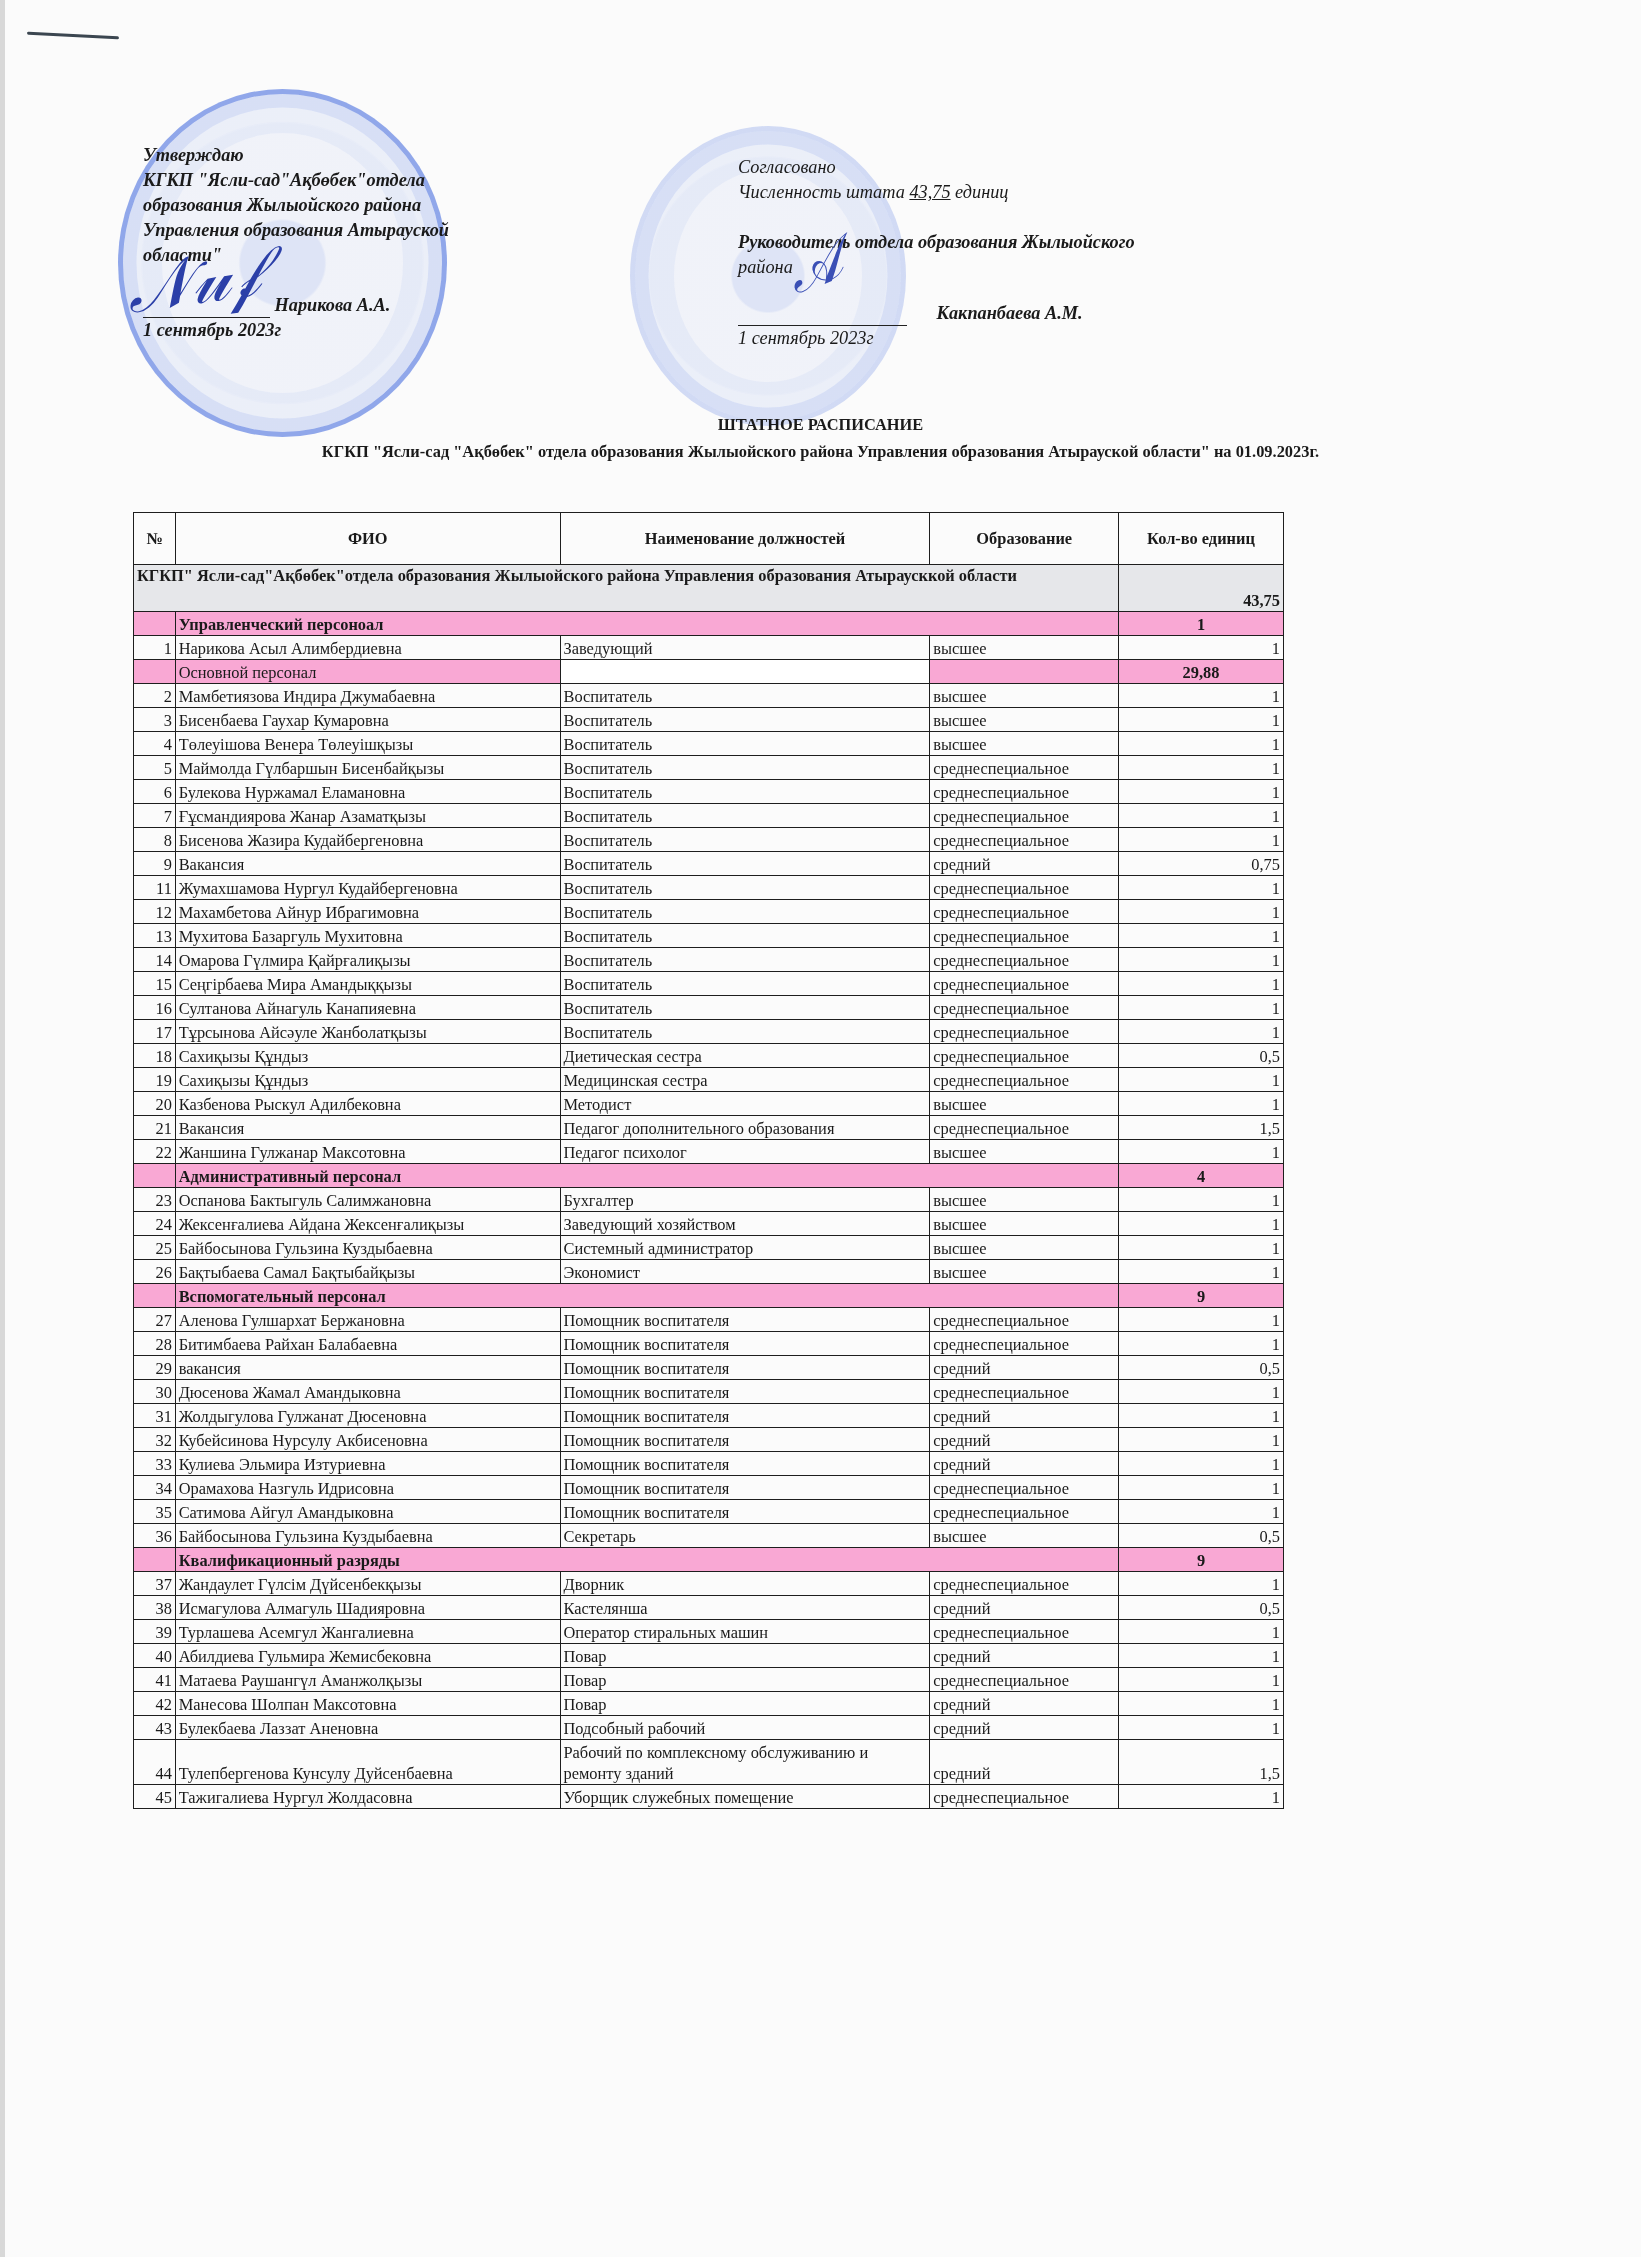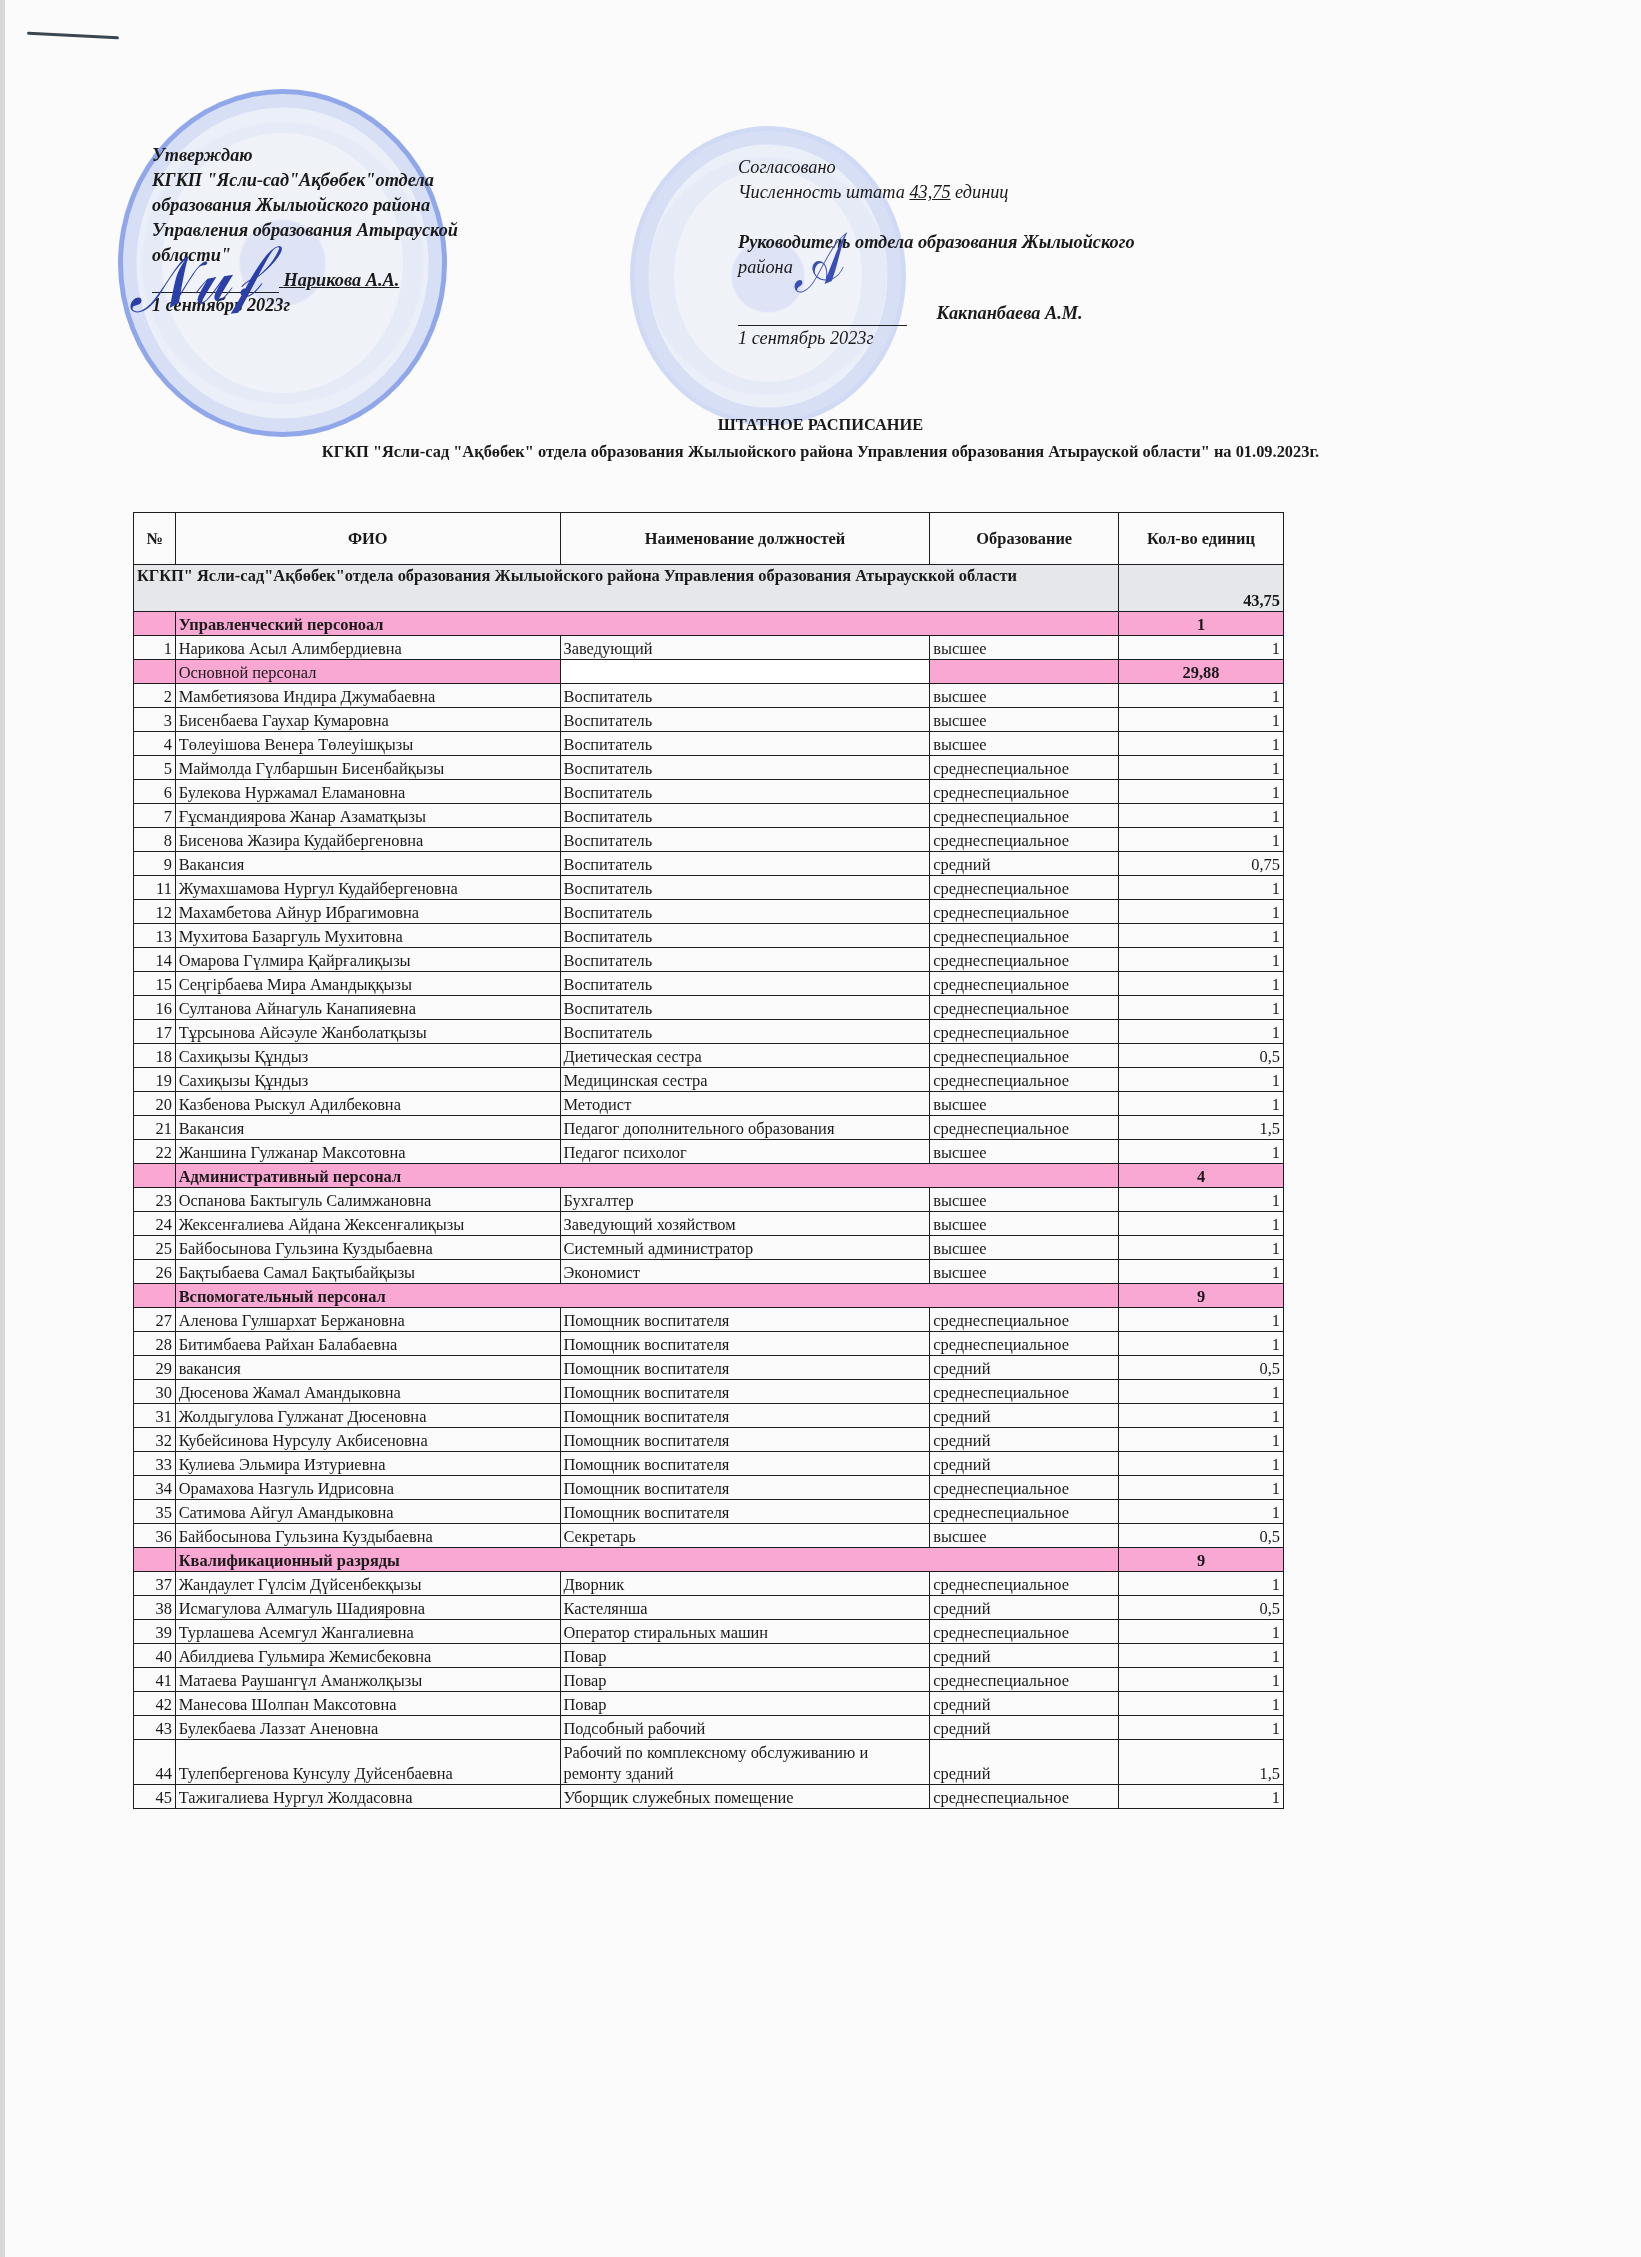--- a/index.html
+++ b/index.html
@@ -13,21 +13,21 @@
     position: absolute; border-radius: 50%; border: 5.8px solid rgba(70,110,220,0.35);
     box-shadow: inset 0 0 0 13.5px rgba(120,150,235,0.18), inset 0 0 0 39px rgba(140,165,235,0.10);
     background: radial-gradient(circle, rgba(110,140,230,0.20) 0 18%, rgba(150,170,235,0.10) 19% 60%, rgba(160,180,240,0.05) 61%);
   }
   .stamp-left { left: 118px; top: 89px; width: 319px; height: 338px; border-color: rgba(60,100,220,0.55); }
   .stamp-right { left: 630px; top: 126px; width: 266px; height: 290px; border-color: rgba(60,100,220,0.20); }
   .sig { position: absolute; font-family: "DejaVu Serif", serif; font-style: italic; color: #2b3fa8; }
   .sig-left { left: 126px; top: 241px; font-size: 68px; transform: rotate(-8deg); }
   .sig-right { left: 787px; top: 232px; font-size: 58px; color: #3a4fb5; transform: rotate(-20deg); }
   .approval { position: absolute; font-style: italic; font-weight: bold; font-size: 18.3px; line-height: 25px; }
-  .approval-left { left: 152px; top: 143px; width: 367px; }
+  .approval-left { left: 143px; top: 143px; width: 367px; }
   .approval-right { left: 738px; top: 147px; width: 463px; margin-top: 8px; }
   .approval .line { display: block; white-space: nowrap; }
   .approval .plain { font-weight: normal; }
   .sign-line { display: inline-block; border-bottom: 1.4px solid #222; vertical-align: bottom; }
   .u { text-decoration: underline; }
   .doc-title { position: absolute; left: 0; width: 1641px; text-align: center; font-weight: bold; }
   .t1 { top: 415px; font-size: 16.4px; }
   .t2 { top: 442px; font-size: 16.4px; }
   table.staff {
     position: absolute; left: 133px; top: 512px; border-collapse: collapse; width: 1147px;
@@ -58,21 +58,21 @@
 
 <div class="stamp stamp-left"></div>
 <div class="stamp stamp-right"></div>
 
 <div class="approval approval-left">
   <span class="line">Утверждаю</span>
   <span class="line">КГКП "Ясли-сад"Ақбөбек"отдела</span>
   <span class="line">образования Жылыойского района</span>
   <span class="line">Управления образования Атырауской</span>
   <span class="line">области"</span>
-  <span class="line" style="text-decoration:underline;">
+  <span class="line" style="margin-top:25px;">
     <span class="sign-line" style="width:127px;"></span>
     <span>Нарикова А.А.</span>
   </span>
   <span class="line">1 сентябрь 2023г</span>
 </div>
 <div class="sig sig-left">𝒩𝓊𝒻</div>
 
 <div class="approval approval-right">
   <span class="line plain">Согласовано</span>
   <span class="line plain">

